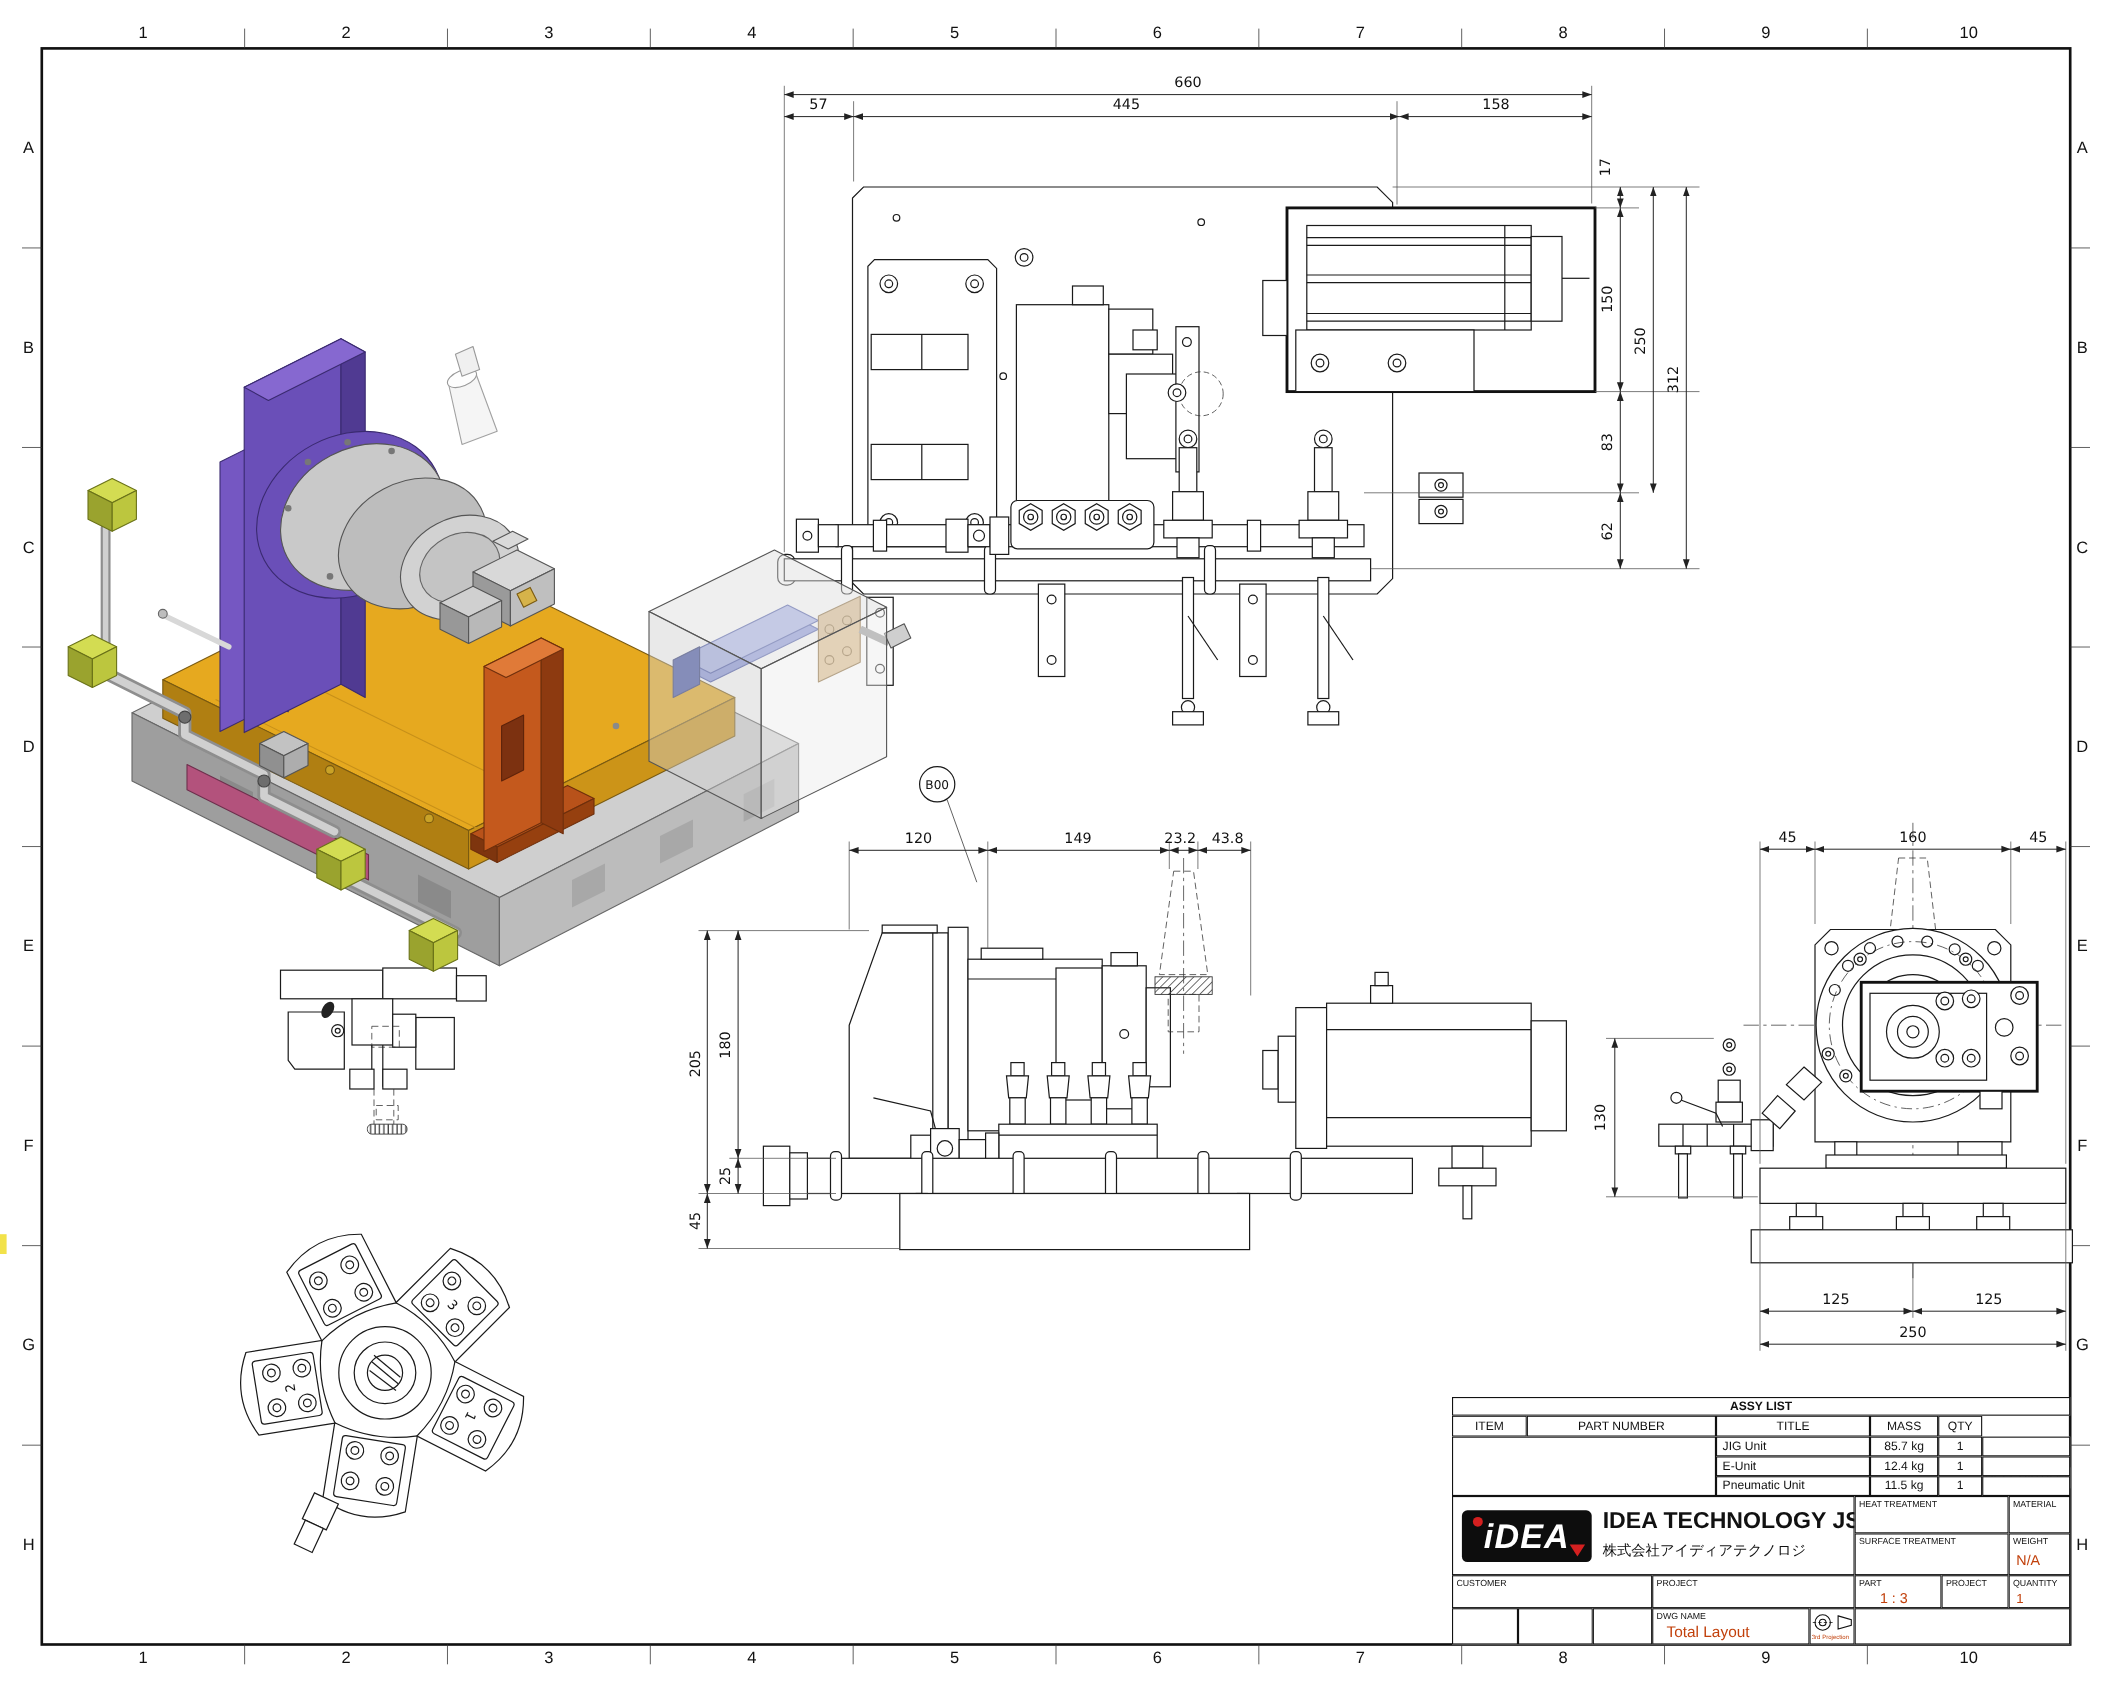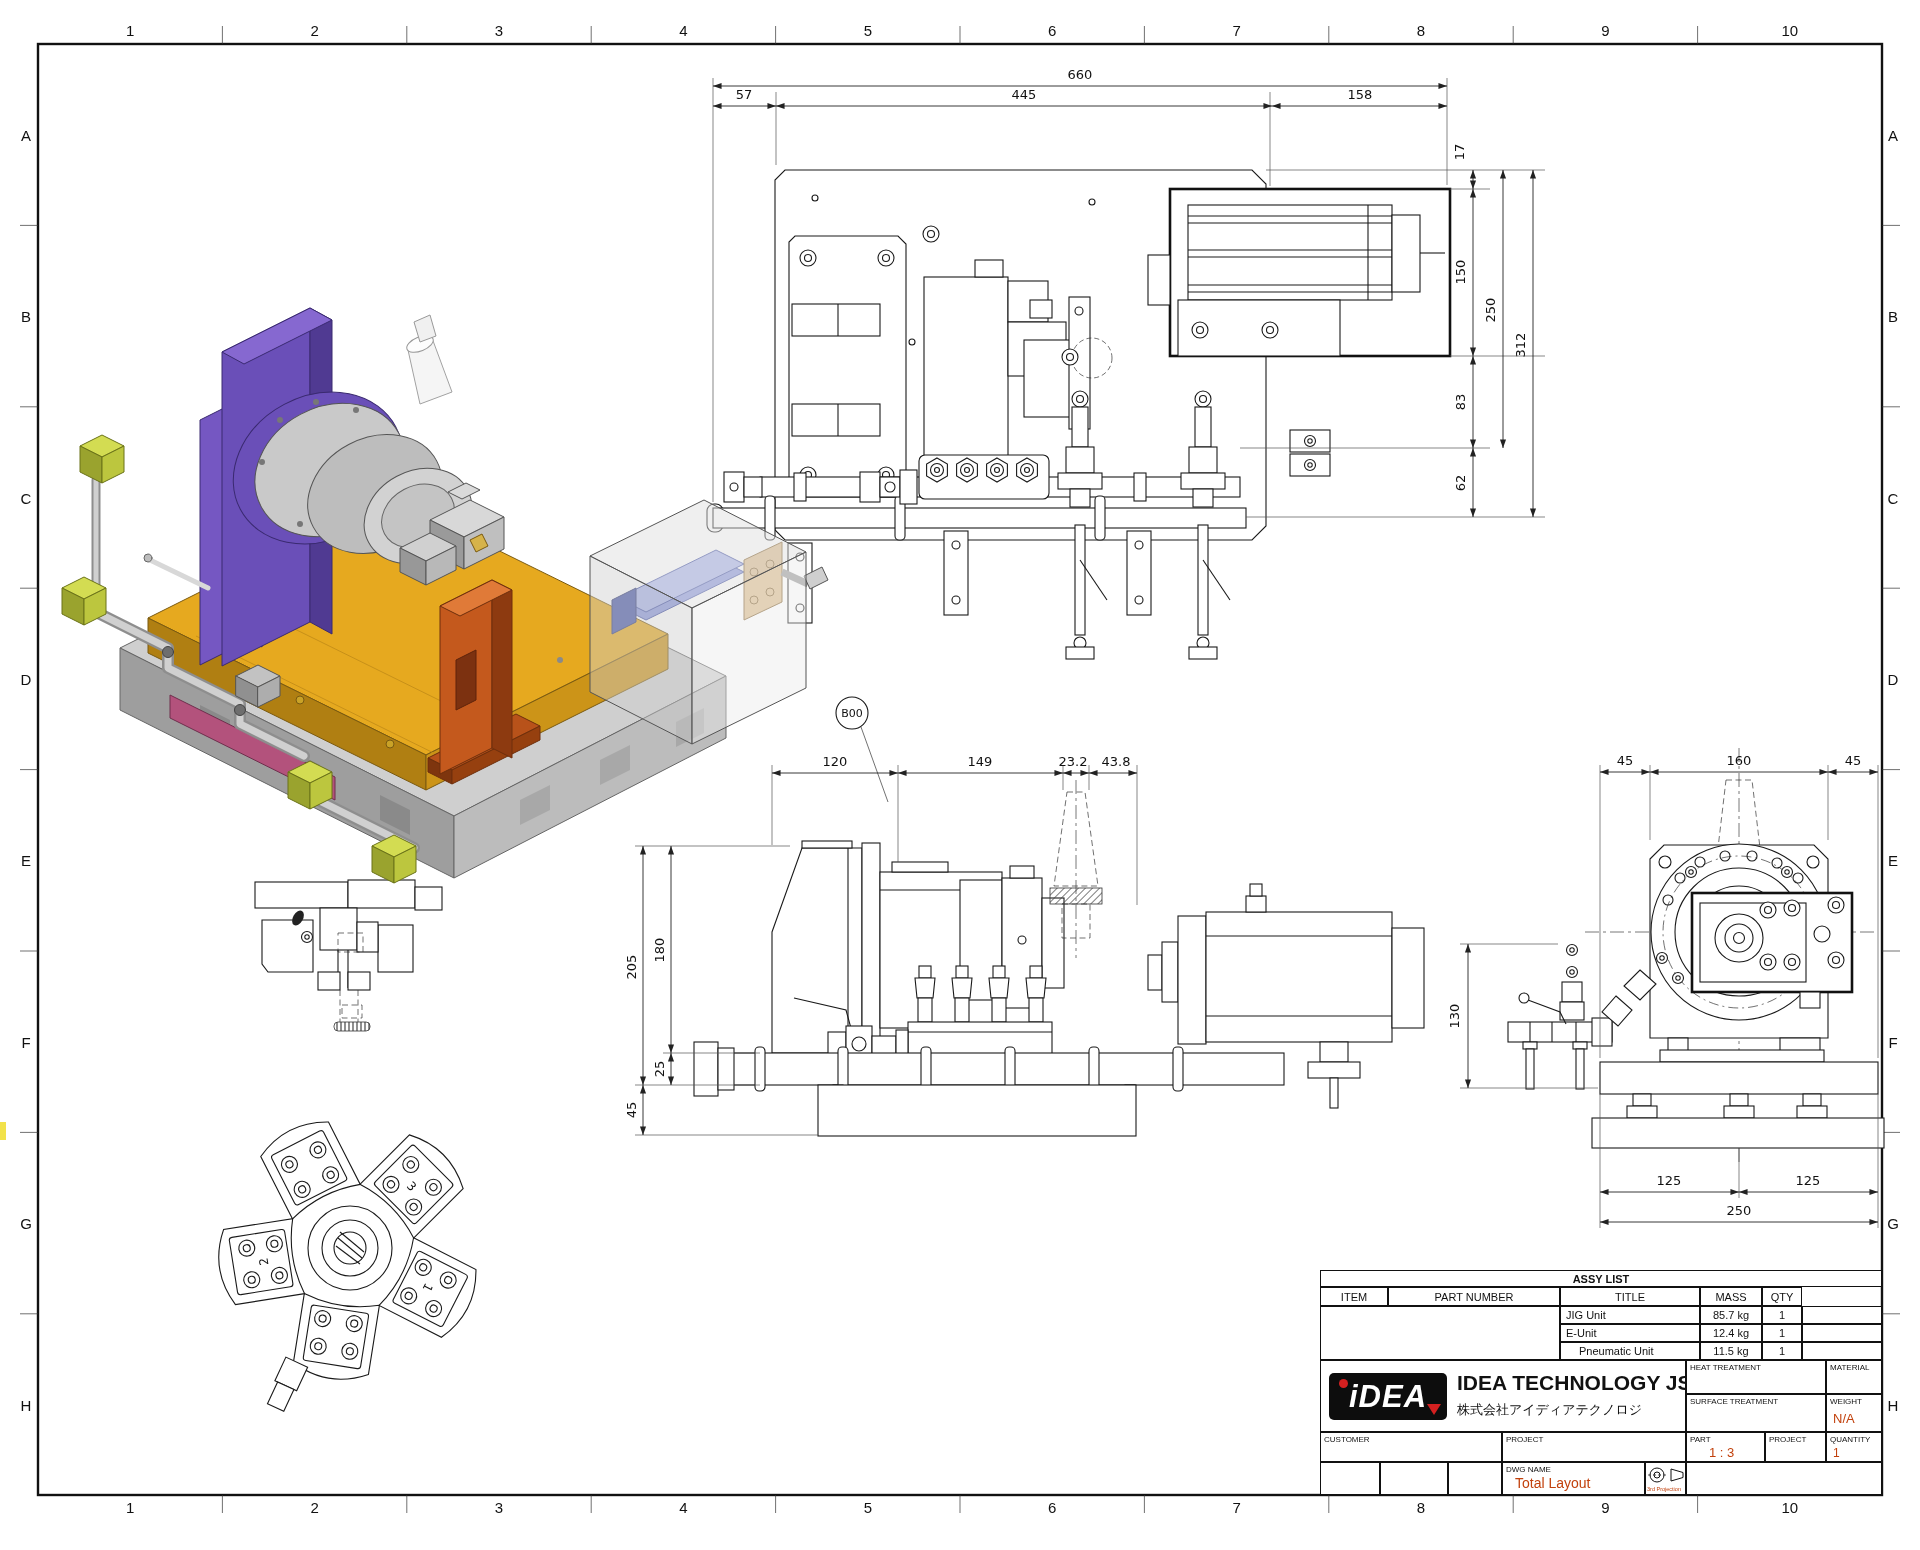--- a/index.html
+++ b/index.html
@@ -639,21 +639,21 @@
   <div class="tbc assy-cell" style="left:1560px;top:1306px;width:140px;height:18px;padding-left:5px">JIG Unit</div>
   <div class="tbc assy-cell ctr" style="left:1700px;top:1306px;width:62px;height:18px">85.7 kg</div>
   <div class="tbc assy-cell ctr" style="left:1762px;top:1306px;width:40px;height:18px">1</div>
   <div class="tbc" style="left:1802px;top:1306px;width:80px;height:18px"></div>
 
   <div class="tbc assy-cell" style="left:1560px;top:1324px;width:140px;height:18px;padding-left:5px">E-Unit</div>
   <div class="tbc assy-cell ctr" style="left:1700px;top:1324px;width:62px;height:18px">12.4 kg</div>
   <div class="tbc assy-cell ctr" style="left:1762px;top:1324px;width:40px;height:18px">1</div>
   <div class="tbc" style="left:1802px;top:1324px;width:80px;height:18px"></div>
 
-  <div class="tbc assy-cell" style="left:1560px;top:1342px;width:140px;height:18px;padding-left:18px">Pneumatic Unit</div>
+  <div class="tbc assy-cell" style="left:1560px;top:1342px;width:140px;height:18px;padding-left:5px">Pneumatic Unit</div>
   <div class="tbc assy-cell ctr" style="left:1700px;top:1342px;width:62px;height:18px">11.5 kg</div>
   <div class="tbc assy-cell ctr" style="left:1762px;top:1342px;width:40px;height:18px">1</div>
   <div class="tbc" style="left:1802px;top:1342px;width:80px;height:18px"></div>
 </div>
 
 <div>
   <div class="tbc" style="left:1320px;top:1360px;width:366px;height:72px">
     <div class="logo-box" style="left:8px;top:12px;width:118px;height:47px">
       <span class="logo-text">iDEA</span>
       <span class="red-dot" style="left:10px;top:6px"></span>

